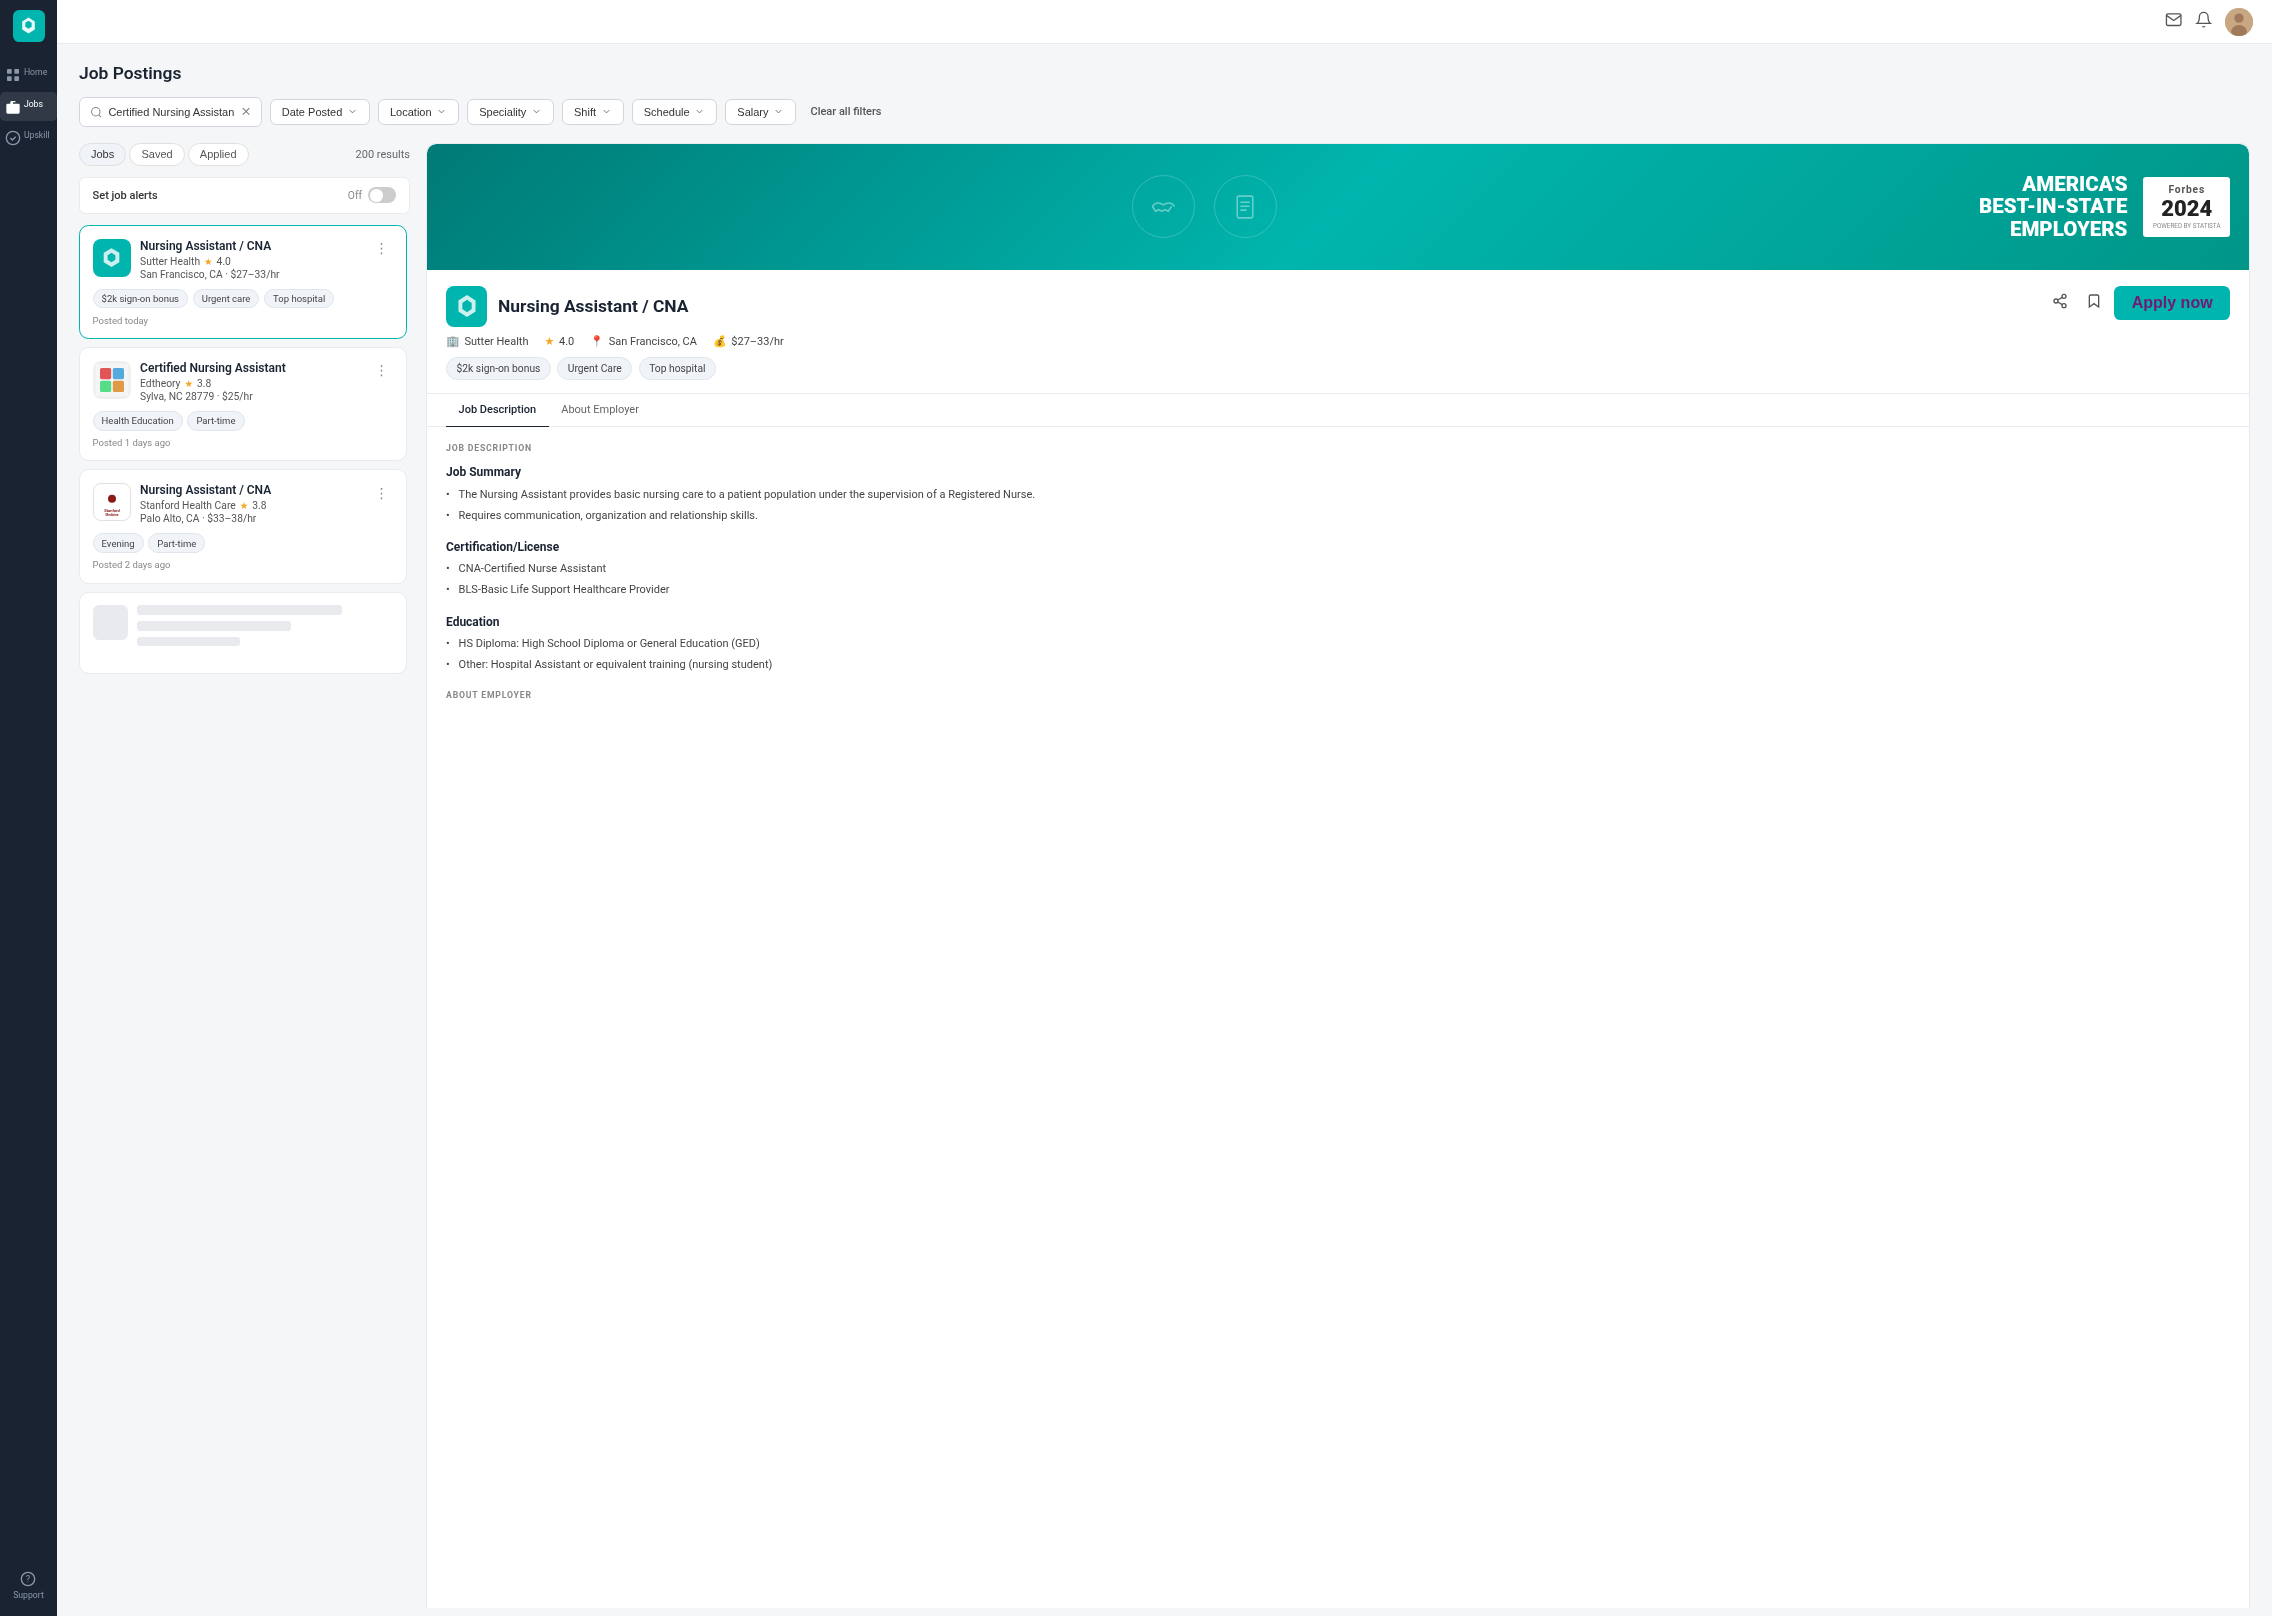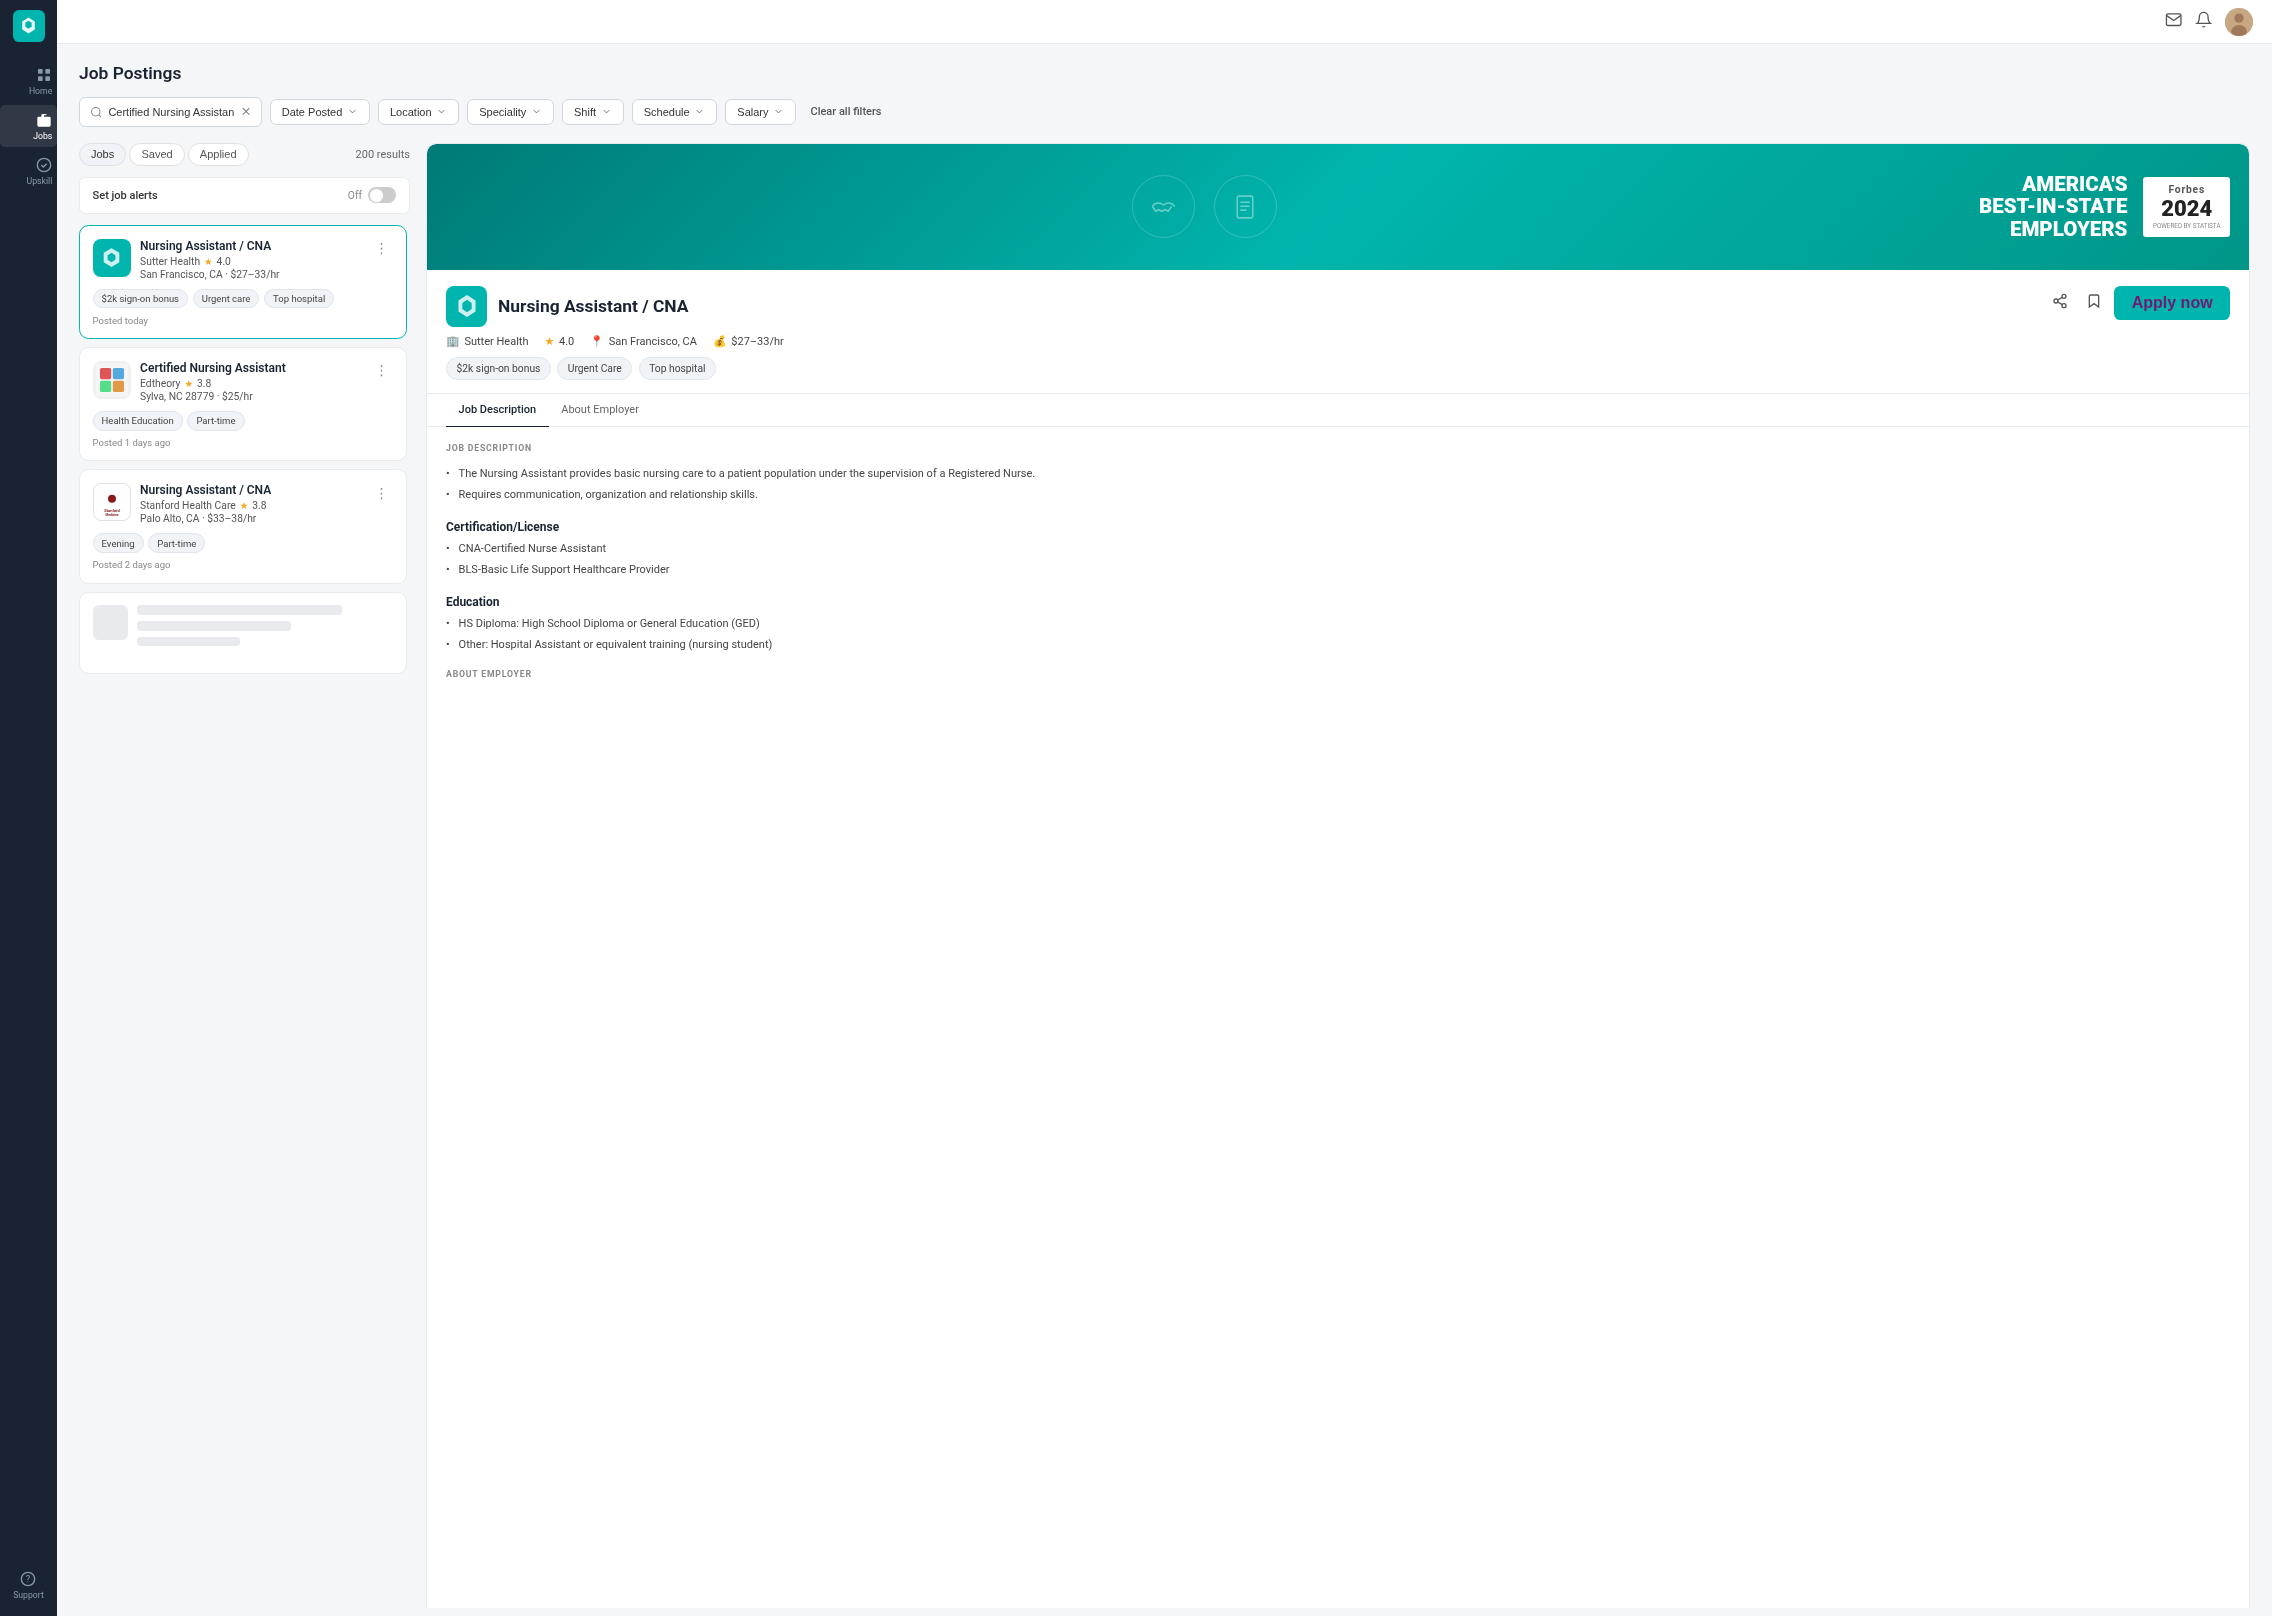--- a/index.html
+++ b/index.html
@@ -18,21 +18,21 @@
     .sidebar-logo {
       width: 32px; height: 32px;
       background: #00b5ad;
       border-radius: 6.3px;
       display: flex; align-items: center; justify-content: center;
       margin-bottom: 19px;
     }
     .sidebar-logo svg { width: 19px; height: 19px; }
     .sidebar-nav { display: flex; flex-direction: column; align-items: center; gap: 3.2px; width: 100%; }
     .sidebar-item {
-      display: flex; flex-direction: column; align-items: flex-end;
+      display: flex; flex-direction: row; align-items: flex-start;
       padding: 6.3px 4.7px; width: 100%; cursor: pointer;
       color: #8899aa; font-size: 8.7px; gap: 3.2px; border-radius: 4.7px;
     }
     .sidebar-item.active { color: #ffffff; background: rgba(255,255,255,0.1); }
     .sidebar-item svg { width: 16px; height: 16px; }
     .sidebar-bottom { margin-top: auto; display: flex; flex-direction: column; align-items: center; gap: 6.3px; }
     .sidebar-support {
       display: flex; flex-direction: column; align-items: center;
       padding: 6.3px 4.7px; cursor: pointer; color: #8899aa; font-size: 8.7px; gap: 3.2px;
     }
@@ -613,20 +613,21 @@
           </div>
           <div class="detail-tab">
             <span>About Employer</span>
           </div>
         </div>
 
         <div class="job-description">
           <div class="section-label">JOB DESCRIPTION</div>
 
           <div class="desc-section">
+            <div class="desc-section-title">Job Summary</div>
             <ul class="desc-list">
               <li>The Nursing Assistant provides basic nursing care to a patient population under the supervision of a Registered Nurse.</li>
               <li>Requires communication, organization and relationship skills.</li>
             </ul>
           </div>
 
           <div class="desc-section">
             <div class="desc-section-title">Certification/License</div>
             <ul class="desc-list">
               <li>CNA-Certified Nurse Assistant</li>

